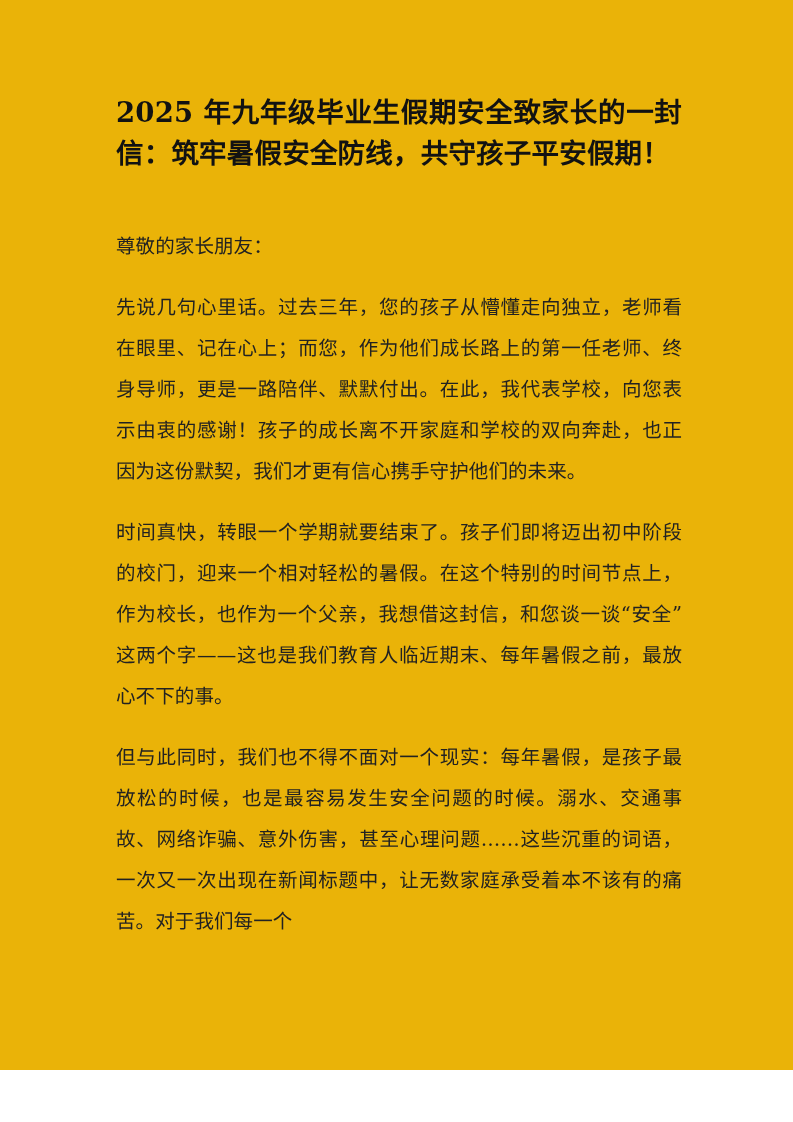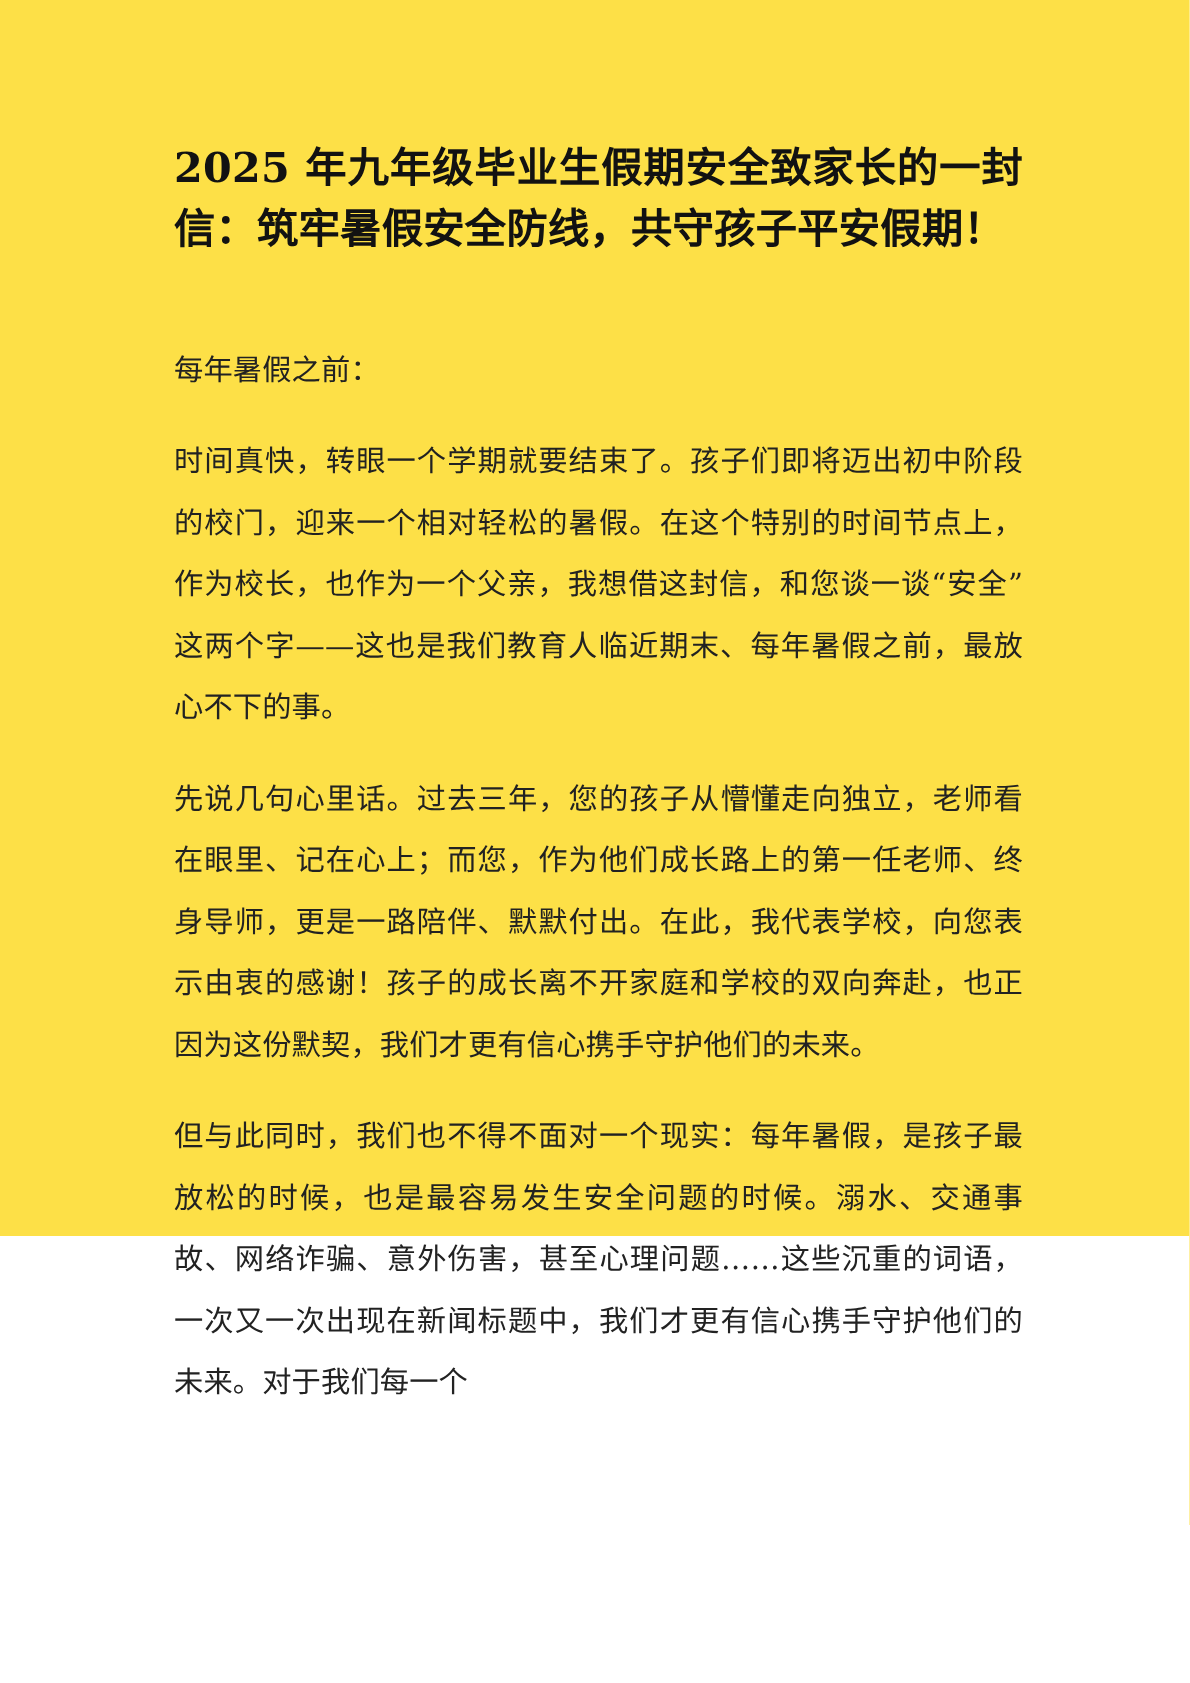--- a/index.html
+++ b/index.html
@@ -12,22 +12,22 @@
     height: 1122px;
     background: #ffffff;
     font-family: "DejaVu Serif", "Liberation Serif", serif;
     color: #1a1a1a;
     overflow: hidden;
   }
 
   .page {
     position: relative;
     width: 793px;
-    height: 824px;
-    background: #fde047;
+    height: 1070px;
+    background: #eab308;
     box-sizing: border-box;
     padding: 4px;
   }
 
   .content {
     position: absolute;
     left: 116px;
     top: 92px;
     width: 566px;
   }
@@ -69,23 +69,23 @@
 </head>
 <body>
 
 <div class="page">
   <div class="content">
 
     <h1 class="doc-title">2025 年九年级毕业生假期安全致家长的一封信：筑牢暑假安全防线，共守孩子平安假期！</h1>
 
     <div class="title-spacer"></div>
 
-    <p class="para">每年暑假之前：</p>
+    <p class="para">尊敬的家长朋友：</p>
 
+
+    <p class="para">先说几句心里话。过去三年，您的孩子从懵懂走向独立，老师看在眼里、记在心上；而您，作为他们成长路上的第一任老师、终身导师，更是一路陪伴、默默付出。在此，我代表学校，向您表示由衷的感谢！孩子的成长离不开家庭和学校的双向奔赴，也正因为这份默契，我们才更有信心携手守护他们的未来。</p>
 
     <p class="para">时间真快，转眼一个学期就要结束了。孩子们即将迈出初中阶段的校门，迎来一个相对轻松的暑假。在这个特别的时间节点上，作为校长，也作为一个父亲，我想借这封信，和您谈一谈“安全”这两个字——这也是我们教育人临近期末、每年暑假之前，最放心不下的事。</p>
 
-    <p class="para">先说几句心里话。过去三年，您的孩子从懵懂走向独立，老师看在眼里、记在心上；而您，作为他们成长路上的第一任老师、终身导师，更是一路陪伴、默默付出。在此，我代表学校，向您表示由衷的感谢！孩子的成长离不开家庭和学校的双向奔赴，也正因为这份默契，我们才更有信心携手守护他们的未来。</p>
-
-    <p class="para">但与此同时，我们也不得不面对一个现实：每年暑假，是孩子最放松的时候，也是最容易发生安全问题的时候。溺水、交通事故、网络诈骗、意外伤害，甚至心理问题……这些沉重的词语，一次又一次出现在新闻标题中，我们才更有信心携手守护他们的未来。对于我们每一个</p>
+    <p class="para">但与此同时，我们也不得不面对一个现实：每年暑假，是孩子最放松的时候，也是最容易发生安全问题的时候。溺水、交通事故、网络诈骗、意外伤害，甚至心理问题……这些沉重的词语，一次又一次出现在新闻标题中，让无数家庭承受着本不该有的痛苦。对于我们每一个</p>
 
   </div>
 </div>
 
 </body></html>

